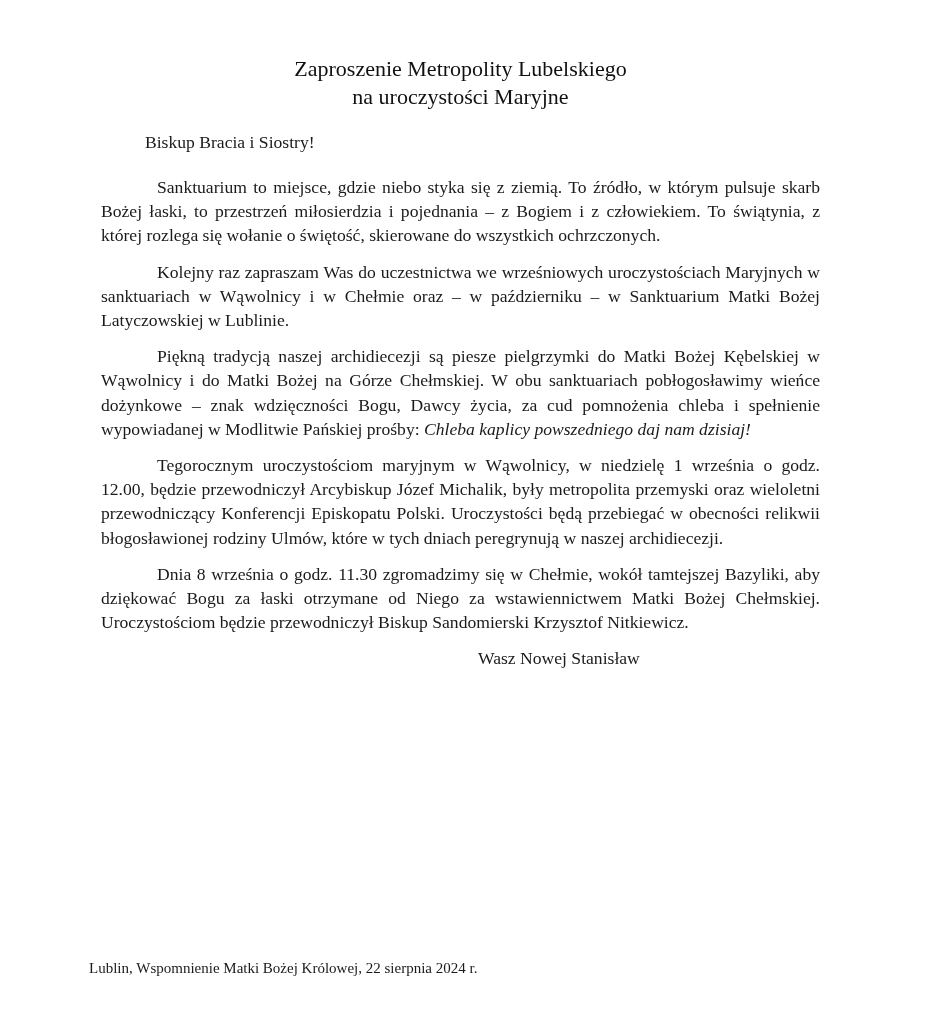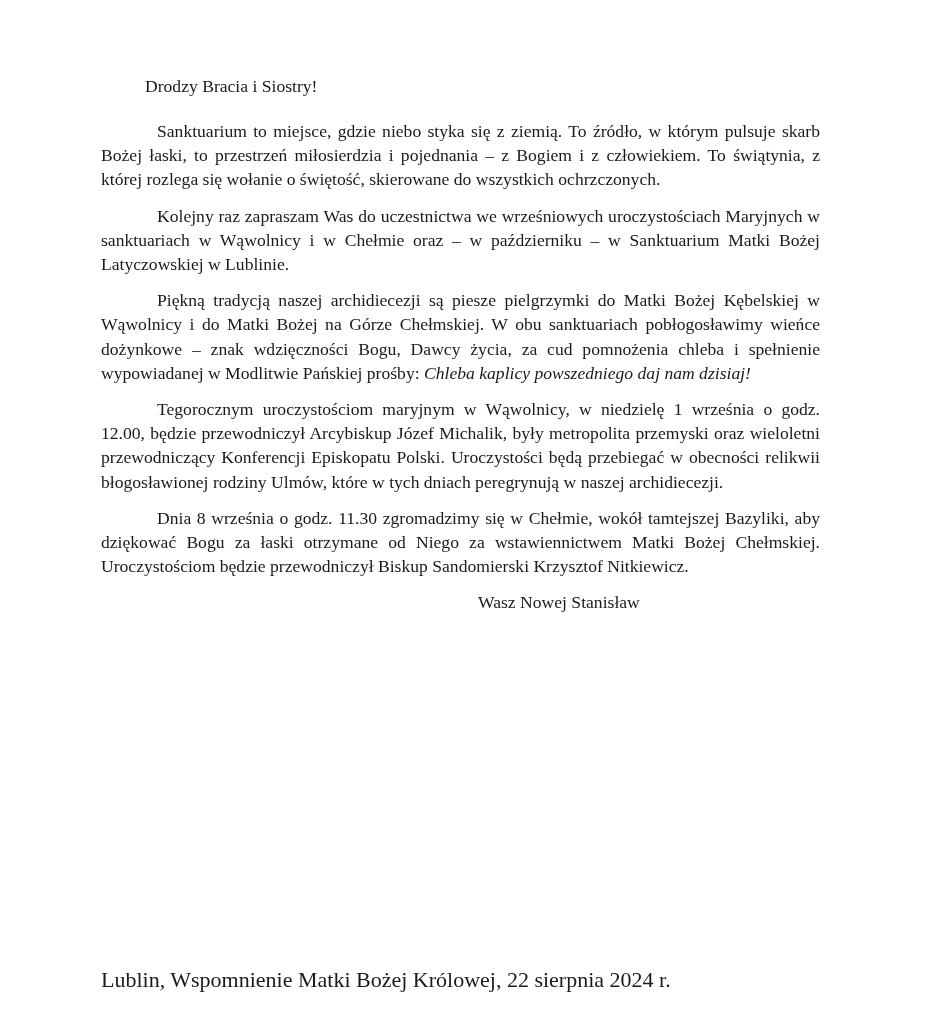--- a/index.html
+++ b/index.html
@@ -57,31 +57,35 @@
     .signature {
       font-size: 17.6px;
       line-height: 24px;
       margin: 0;
       padding-left: 389px;
     }
     .place-date {
       position: absolute;
       left: 89px;
       top: 956px;
-      font-size: 22px;
+      font-size: 15px;
       line-height: 24px;
-      margin: 12px;
+      margin: 0;
     }
   </style>
 </head>
 <body>
 
 <div class="page">
+  <h1 class="title">
+    <span>Zaproszenie Metropolity Lubelskiego</span><br>
+    <span>na uroczystości Maryjne</span>
+  </h1>
 
-  <p class="greeting">Drodzy Bracia i Siostry!</p>
+  <p class="greeting">Biskup Bracia i Siostry!</p>
 
   <div class="body-text">
     <p class="para"><span>Sanktuarium to miejsce, gdzie niebo styka się z ziemią. To źródło, w którym pulsuje skarb Bożej łaski, to przestrzeń miłosierdzia i pojednania – z Bogiem i z człowiekiem. To świątynia, z której rozlega się wołanie o świętość, skierowane do wszystkich ochrzczonych.</span></p>
     <p class="para"><span>Kolejny raz zapraszam Was do uczestnictwa we wrześniowych uroczystościach Maryjnych w sanktuariach w Wąwolnicy i w Chełmie oraz – w październiku – w Sanktuarium Matki Bożej Latyczowskiej w Lublinie.</span></p>
     <p class="para"><span>Piękną tradycją naszej archidiecezji są piesze pielgrzymki do Matki Bożej Kębelskiej w Wąwolnicy i do Matki Bożej na Górze Chełmskiej. W obu sanktuariach pobłogosławimy wieńce dożynkowe – znak wdzięczności Bogu, Dawcy życia, za cud pomnożenia chleba i spełnienie wypowiadanej w Modlitwie Pańskiej prośby: </span><em>Chleba kaplicy powszedniego daj nam dzisiaj!</em></p>
     <p class="para"><span>Tegorocznym uroczystościom maryjnym w Wąwolnicy, w niedzielę 1 września o godz. 12.00, będzie przewodniczył Arcybiskup Józef Michalik, były metropolita przemyski oraz wieloletni przewodniczący Konferencji Episkopatu Polski. Uroczystości będą przebiegać w obecności relikwii błogosławionej rodziny Ulmów, które w tych dniach peregrynują w naszej archidiecezji.</span></p>
     <p class="para"><span>Dnia 8 września o godz. 11.30 zgromadzimy się w Chełmie, wokół tamtejszej Bazyliki, aby dziękować Bogu za łaski otrzymane od Niego za wstawiennictwem Matki Bożej Chełmskiej. Uroczystościom będzie przewodniczył Biskup Sandomierski Krzysztof Nitkiewicz.</span></p>
   </div>
 
   <p class="signature">Wasz Nowej Stanisław</p>

